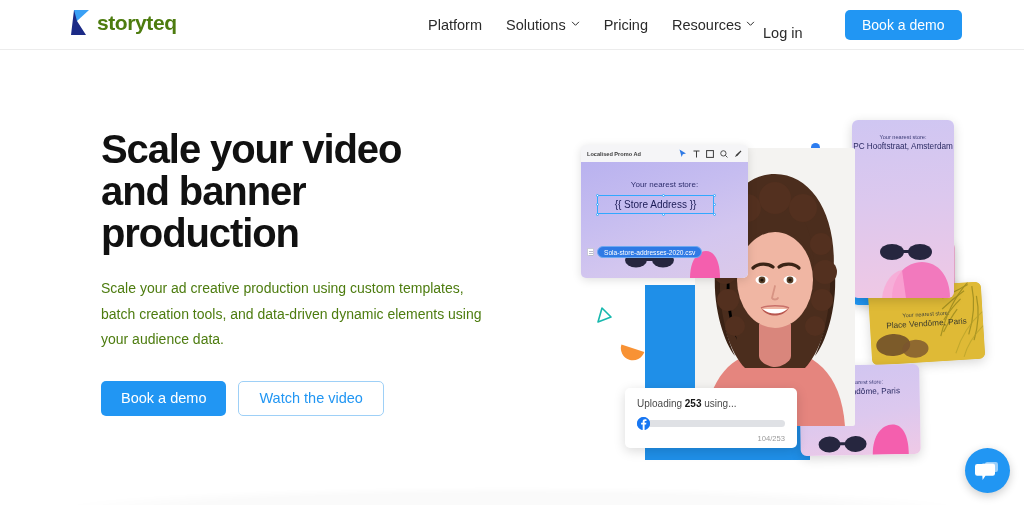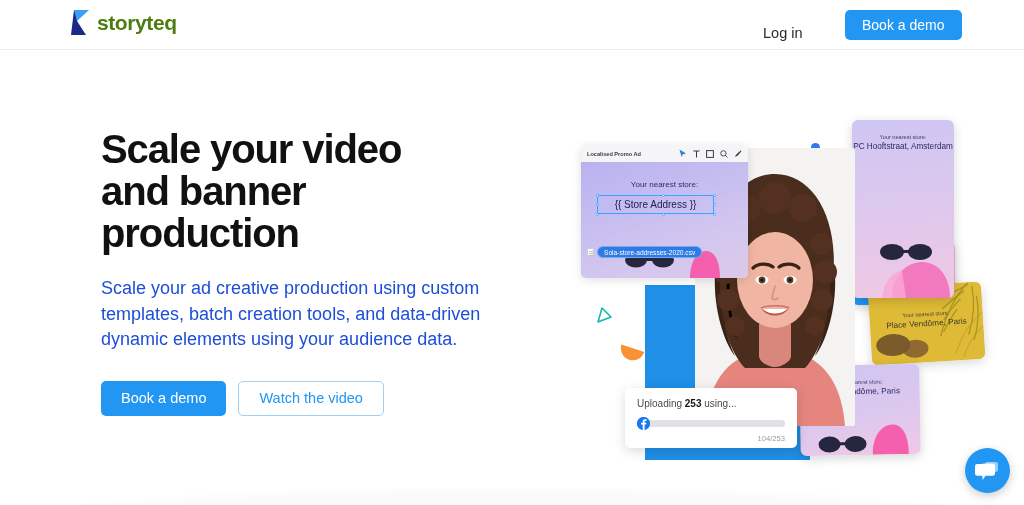--- a/index.html
+++ b/index.html
@@ -38,21 +38,21 @@
     cursor:pointer; display:flex; align-items:center; justify-content:center;
   }
 
   
   .hero-left { position:absolute; left:101px; top:128px; width:420px; }
   .hero-title {
     font-size:40px; font-weight:700; line-height:42px; color:#111111;
     letter-spacing:-1.1px;
   }
   .hero-sub {
-    margin-top:22px; font-size:18px; line-height:25.5px; color:#1d4ed8; width:392px;
+    margin-top:22px; font-size:14px; line-height:25.5px; color:#4d7c0f; width:392px;
   }
   .hero-ctas { margin-top:28px; display:flex; align-items:center; gap:12px; }
   .btn-primary {
     height:35px; padding:0 20px; background:#2196f3; color:#fff;
     border:none; border-radius:5px; font-family:"Liberation Sans", sans-serif;
     font-size:14.5px; cursor:pointer; display:flex; align-items:center;
   }
   .btn-secondary {
     height:35px; padding:0 20px; background:#fff; color:#2196f3;
     border:1px solid #9ed0f7; border-radius:5px; font-family:"Liberation Sans", sans-serif;
@@ -185,20 +185,44 @@
     <div class="logo-wrap">
       <span>
         <svg class="logo-mark" viewBox="0 0 20 30">
           <path d="M4 2 L19 2 L7 13 L4 13 Z" fill="#3aa0f5"></path>
           <path d="M4 2 L7 13 L16 27 L1 27 Z" fill="#1b2a86"></path>
         </svg>
       </span>
       <span class="logo-text">storyteq</span>
     </div>
 
+    <div class="nav">
+      <div class="nav-item">
+        <span>Platform</span>
+      </div>
+      <div class="nav-item">
+        <span>Solutions</span>
+        <span class="chev">
+          <svg width="9" height="9" viewBox="0 0 10 10">
+              <path d="M1.5 3.5 L5 7 L8.5 3.5" stroke="#2b2b2b" stroke-width="1.1" fill="none" stroke-linecap="round"></path>
+            </svg>
+        </span>
+      </div>
+      <div class="nav-item">
+        <span>Pricing</span>
+      </div>
+      <div class="nav-item">
+        <span>Resources</span>
+        <span class="chev">
+          <svg width="9" height="9" viewBox="0 0 10 10">
+              <path d="M1.5 3.5 L5 7 L8.5 3.5" stroke="#2b2b2b" stroke-width="1.1" fill="none" stroke-linecap="round"></path>
+            </svg>
+        </span>
+      </div>
+    </div>
 
     <div class="login">Log in</div>
     <button class="btn-demo-top">Book a demo</button>
   </div>
 
   <div class="hero-left">
     <h1 class="hero-title">
       <span>Scale your video</span><br>
       <span>and banner</span><br>
       <span>production</span>

